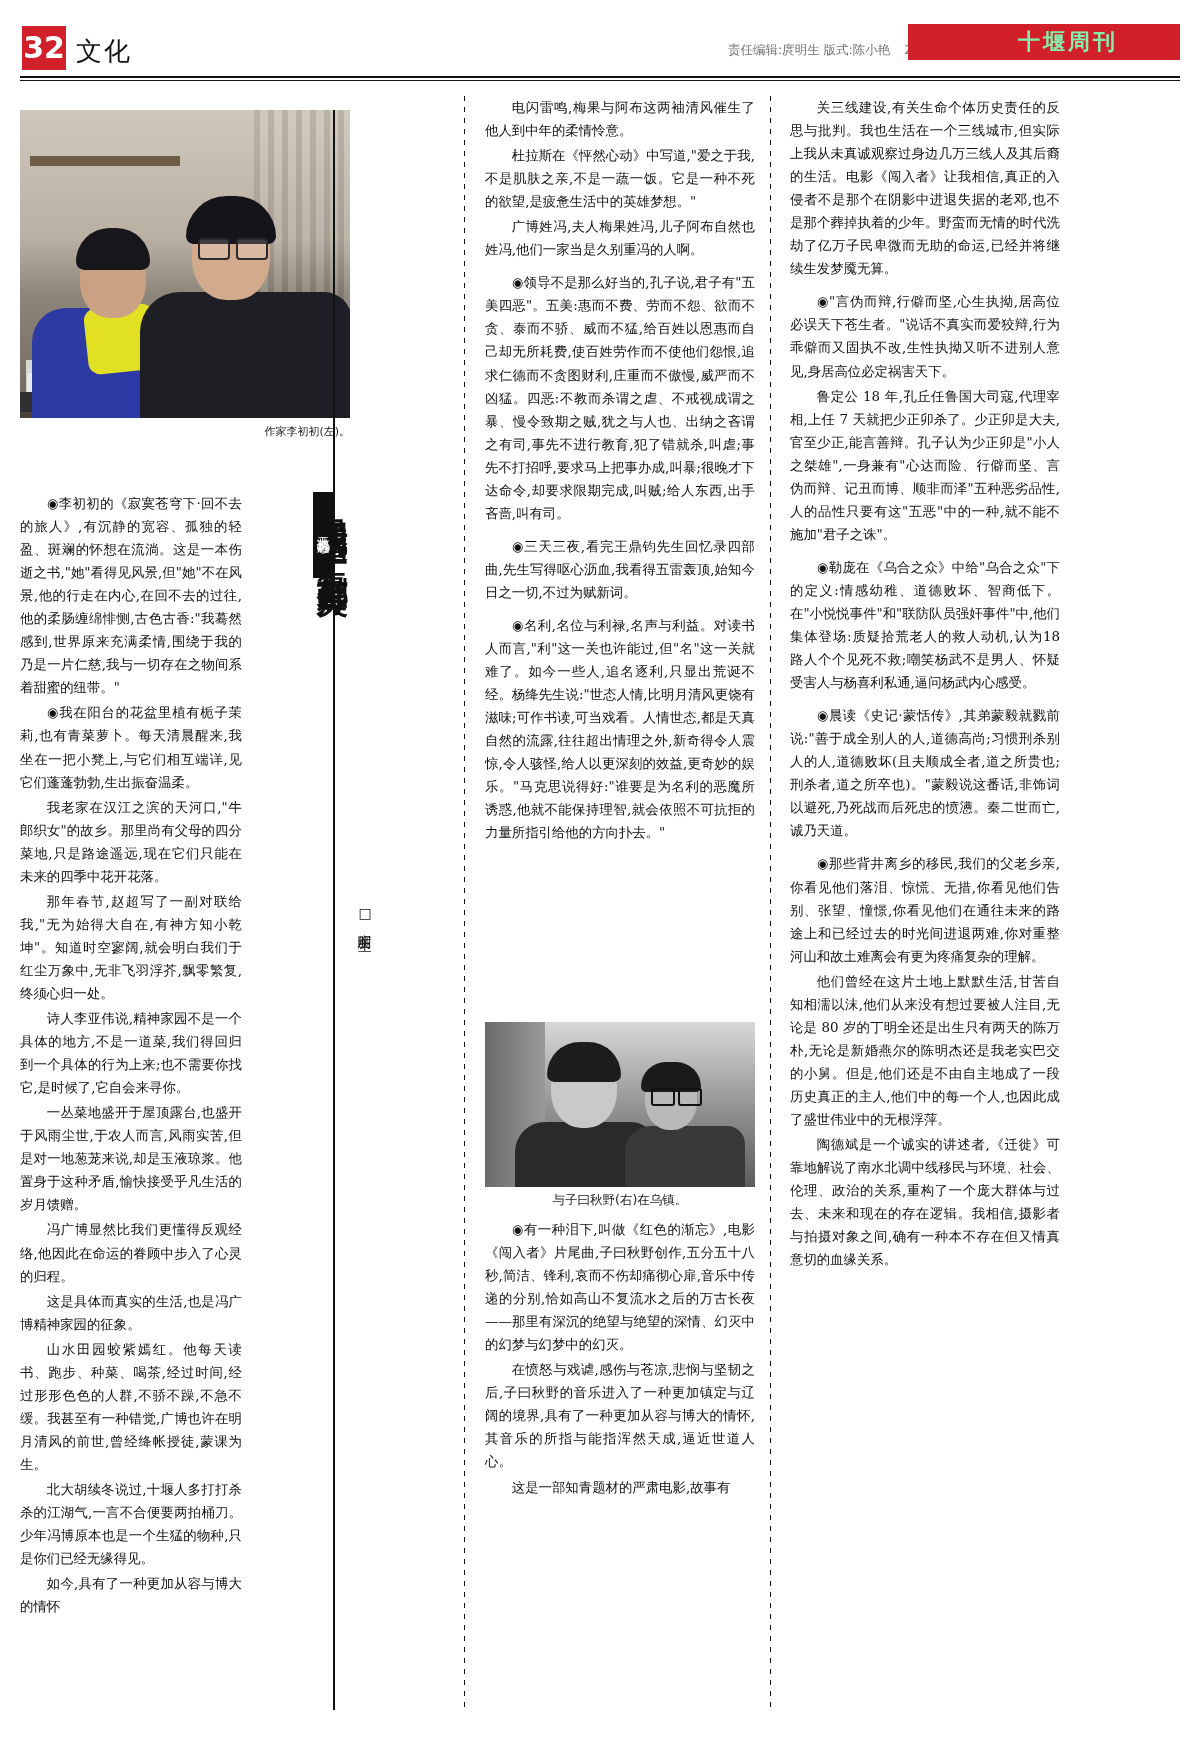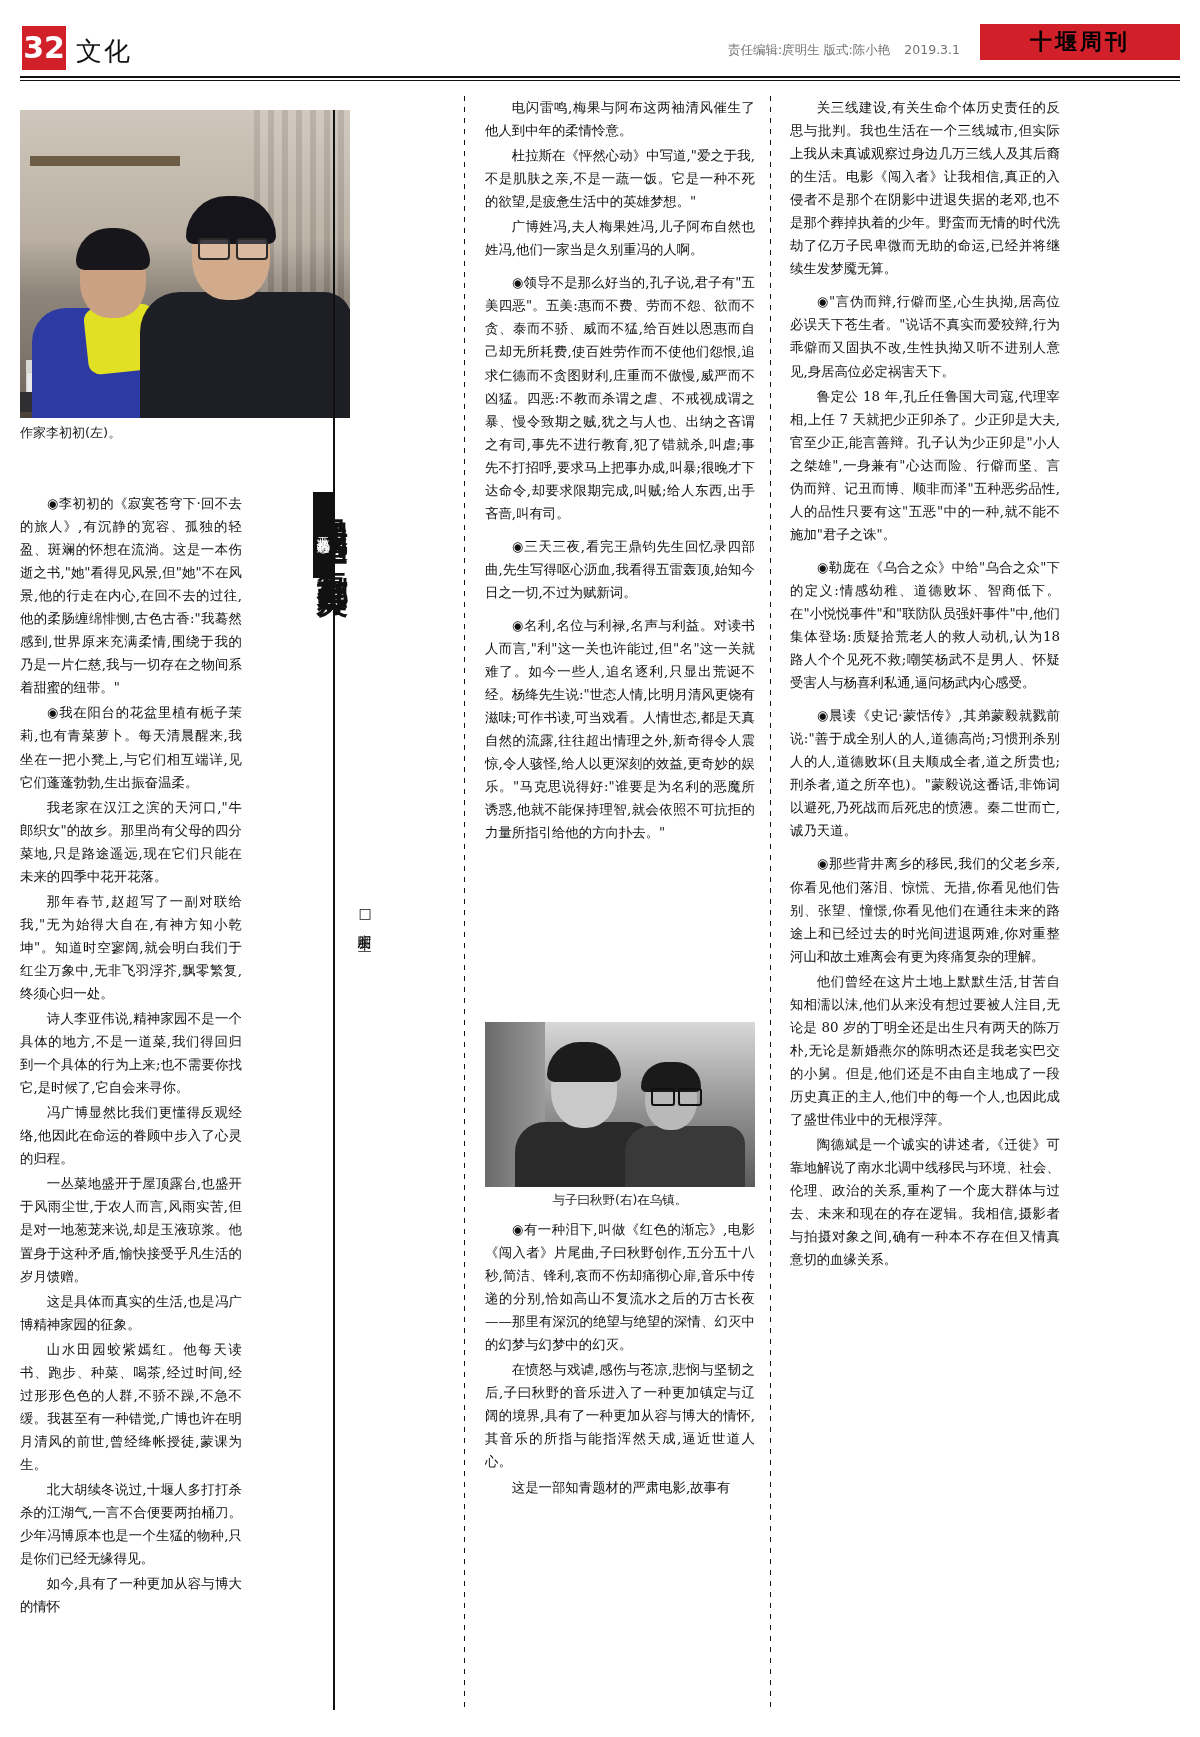--- a/index.html
+++ b/index.html
@@ -30,25 +30,26 @@
     font-size:26px;font-weight:normal;letter-spacing:2px;
     font-family:"DejaVu Serif","Liberation Serif",serif;
   }
   .credits{
     position:absolute;right:240px;top:42px;
     font-size:12.5px;color:#737373;white-space:nowrap;
     font-family:"DejaVu Sans","Liberation Sans",sans-serif;
   }
   .credits .date{margin-left:10px;}
   .nameplate{
-    position:absolute;right:20px;top:24px;width:200px;height:36px;
-    background:#d2202a;color:#000000;
+    position:absolute;right:20px;top:24px;width:224px;height:36px;
+    background:#d2202a;color:#86efac;
     display:flex;align-items:center;justify-content:center;
     font-size:22px;font-weight:bold;letter-spacing:3px;
     font-family:"DejaVu Serif","Liberation Serif",serif;
+    padding-left:48px;
   }
   .nameplate::after{
     content:"";position:absolute;right:-0px;bottom:-7px;width:200px;height:3px;
   }
   .rule-head{
     position:absolute;left:20px;top:76px;width:1160px;height:2px;background:#111;
   }
   .rule-head2{
     position:absolute;left:20px;top:80px;width:1160px;height:1px;background:#111;
   }
@@ -75,21 +76,21 @@
   .pm-man1-body{position:absolute;left:12px;top:198px;width:168px;height:120px;background:#2e3aa3;border-radius:34px 20px 0 0;}
   .pm-man1-scarf{position:absolute;left:66px;top:196px;width:70px;height:66px;background:#e2e023;border-radius:12px;transform:rotate(-6deg);}
   .pm-man2-head{position:absolute;left:172px;top:98px;width:78px;height:92px;border-radius:46% 46% 44% 44%;background:#d2ab8d;}
   .pm-man2-hair{position:absolute;left:166px;top:86px;width:90px;height:48px;border-radius:44px 44px 8px 8px;background:#15141a;}
   .pm-man2-body{position:absolute;left:120px;top:182px;width:212px;height:136px;background:#1d1f25;border-radius:40px 28px 0 0;}
   .pm-glass{position:absolute;left:178px;top:128px;width:66px;height:18px;}
   .pm-glass i{position:absolute;top:0;width:28px;height:18px;border:2px solid #2a2a2a;border-radius:4px;background:rgba(255,255,255,.18);}
   .pm-glass i:nth-child(1){left:0;} .pm-glass i:nth-child(2){left:38px;}
   .photo-cap{
     position:absolute;left:20px;top:424px;width:330px;
-    text-align:left;font-size:13px;color:#222;
+    text-align:right;font-size:11px;color:#222;
     font-family:"DejaVu Sans","Liberation Sans",sans-serif;
   }
 
   
   .headline{
     position:absolute;left:252px;top:492px;width:98px;
     font-size:31px;font-weight:bold;line-height:1.12;
     writing-mode:vertical-rl;text-orientation:upright;
     letter-spacing:3px;height:430px;
     font-family:"DejaVu Serif","Liberation Serif",serif;
@@ -199,22 +200,22 @@
   <div class="vrule vr1"></div>
   <div class="vrule vr2"></div>
   <div class="vrule vr3"></div>
 
   <div class="col" id="col1">
     <p>◉李初初的《寂寞苍穹下·回不去的旅人》,有沉静的宽容、孤独的轻盈、斑斓的怀想在流淌。这是一本伤逝之书,"她"看得见风景,但"她"不在风景,他的行走在内心,在回不去的过往,他的柔肠缠绵悱恻,古色古香:"我蓦然感到,世界原来充满柔情,围绕于我的乃是一片仁慈,我与一切存在之物间系着甜蜜的纽带。"</p>
     <p>◉我在阳台的花盆里植有栀子茉莉,也有青菜萝卜。每天清晨醒来,我坐在一把小凳上,与它们相互端详,见它们蓬蓬勃勃,生出振奋温柔。</p>
     <p>我老家在汉江之滨的天河口,"牛郎织女"的故乡。那里尚有父母的四分菜地,只是路途遥远,现在它们只能在未来的四季中花开花落。</p>
     <p>那年春节,赵超写了一副对联给我,"无为始得大自在,有神方知小乾坤"。知道时空寥阔,就会明白我们于红尘万象中,无非飞羽浮芥,飘零繁复,终须心归一处。</p>
     <p>诗人李亚伟说,精神家园不是一个具体的地方,不是一道菜,我们得回归到一个具体的行为上来;也不需要你找它,是时候了,它自会来寻你。</p>
+    <p>一丛菜地盛开于屋顶露台,也盛开于风雨尘世,于农人而言,风雨实苦,但是对一地葱茏来说,却是玉液琼浆。他置身于这种矛盾,愉快接受乎凡生活的岁月馈赠。</p>
     <p>冯广博显然比我们更懂得反观经络,他因此在命运的眷顾中步入了心灵的归程。</p>
-    <p>一丛菜地盛开于屋顶露台,也盛开于风雨尘世,于农人而言,风雨实苦,但是对一地葱茏来说,却是玉液琼浆。他置身于这种矛盾,愉快接受乎凡生活的岁月馈赠。</p>
     <p>这是具体而真实的生活,也是冯广博精神家园的征象。</p>
     <p>山水田园蛟紫嫣红。他每天读书、跑步、种菜、喝茶,经过时间,经过形形色色的人群,不骄不躁,不急不缓。我甚至有一种错觉,广博也许在明月清风的前世,曾经绛帐授徒,蒙课为生。</p>
     <p>北大胡续冬说过,十堰人多打打杀杀的江湖气,一言不合便要两拍桶刀。少年冯博原本也是一个生猛的物种,只是你们已经无缘得见。</p>
     <p>如今,具有了一种更加从容与博大的情怀</p>
   </div>
 
   <div class="col" id="col2">
     <p>电闪雷鸣,梅果与阿布这两袖清风催生了他人到中年的柔情怜意。</p>
     <p>杜拉斯在《怦然心动》中写道,"爱之于我,不是肌肤之亲,不是一蔬一饭。它是一种不死的欲望,是疲惫生活中的英雄梦想。"</p>
     <p>广博姓冯,夫人梅果姓冯,儿子阿布自然也姓冯,他们一家当是久别重冯的人啊。</p>

